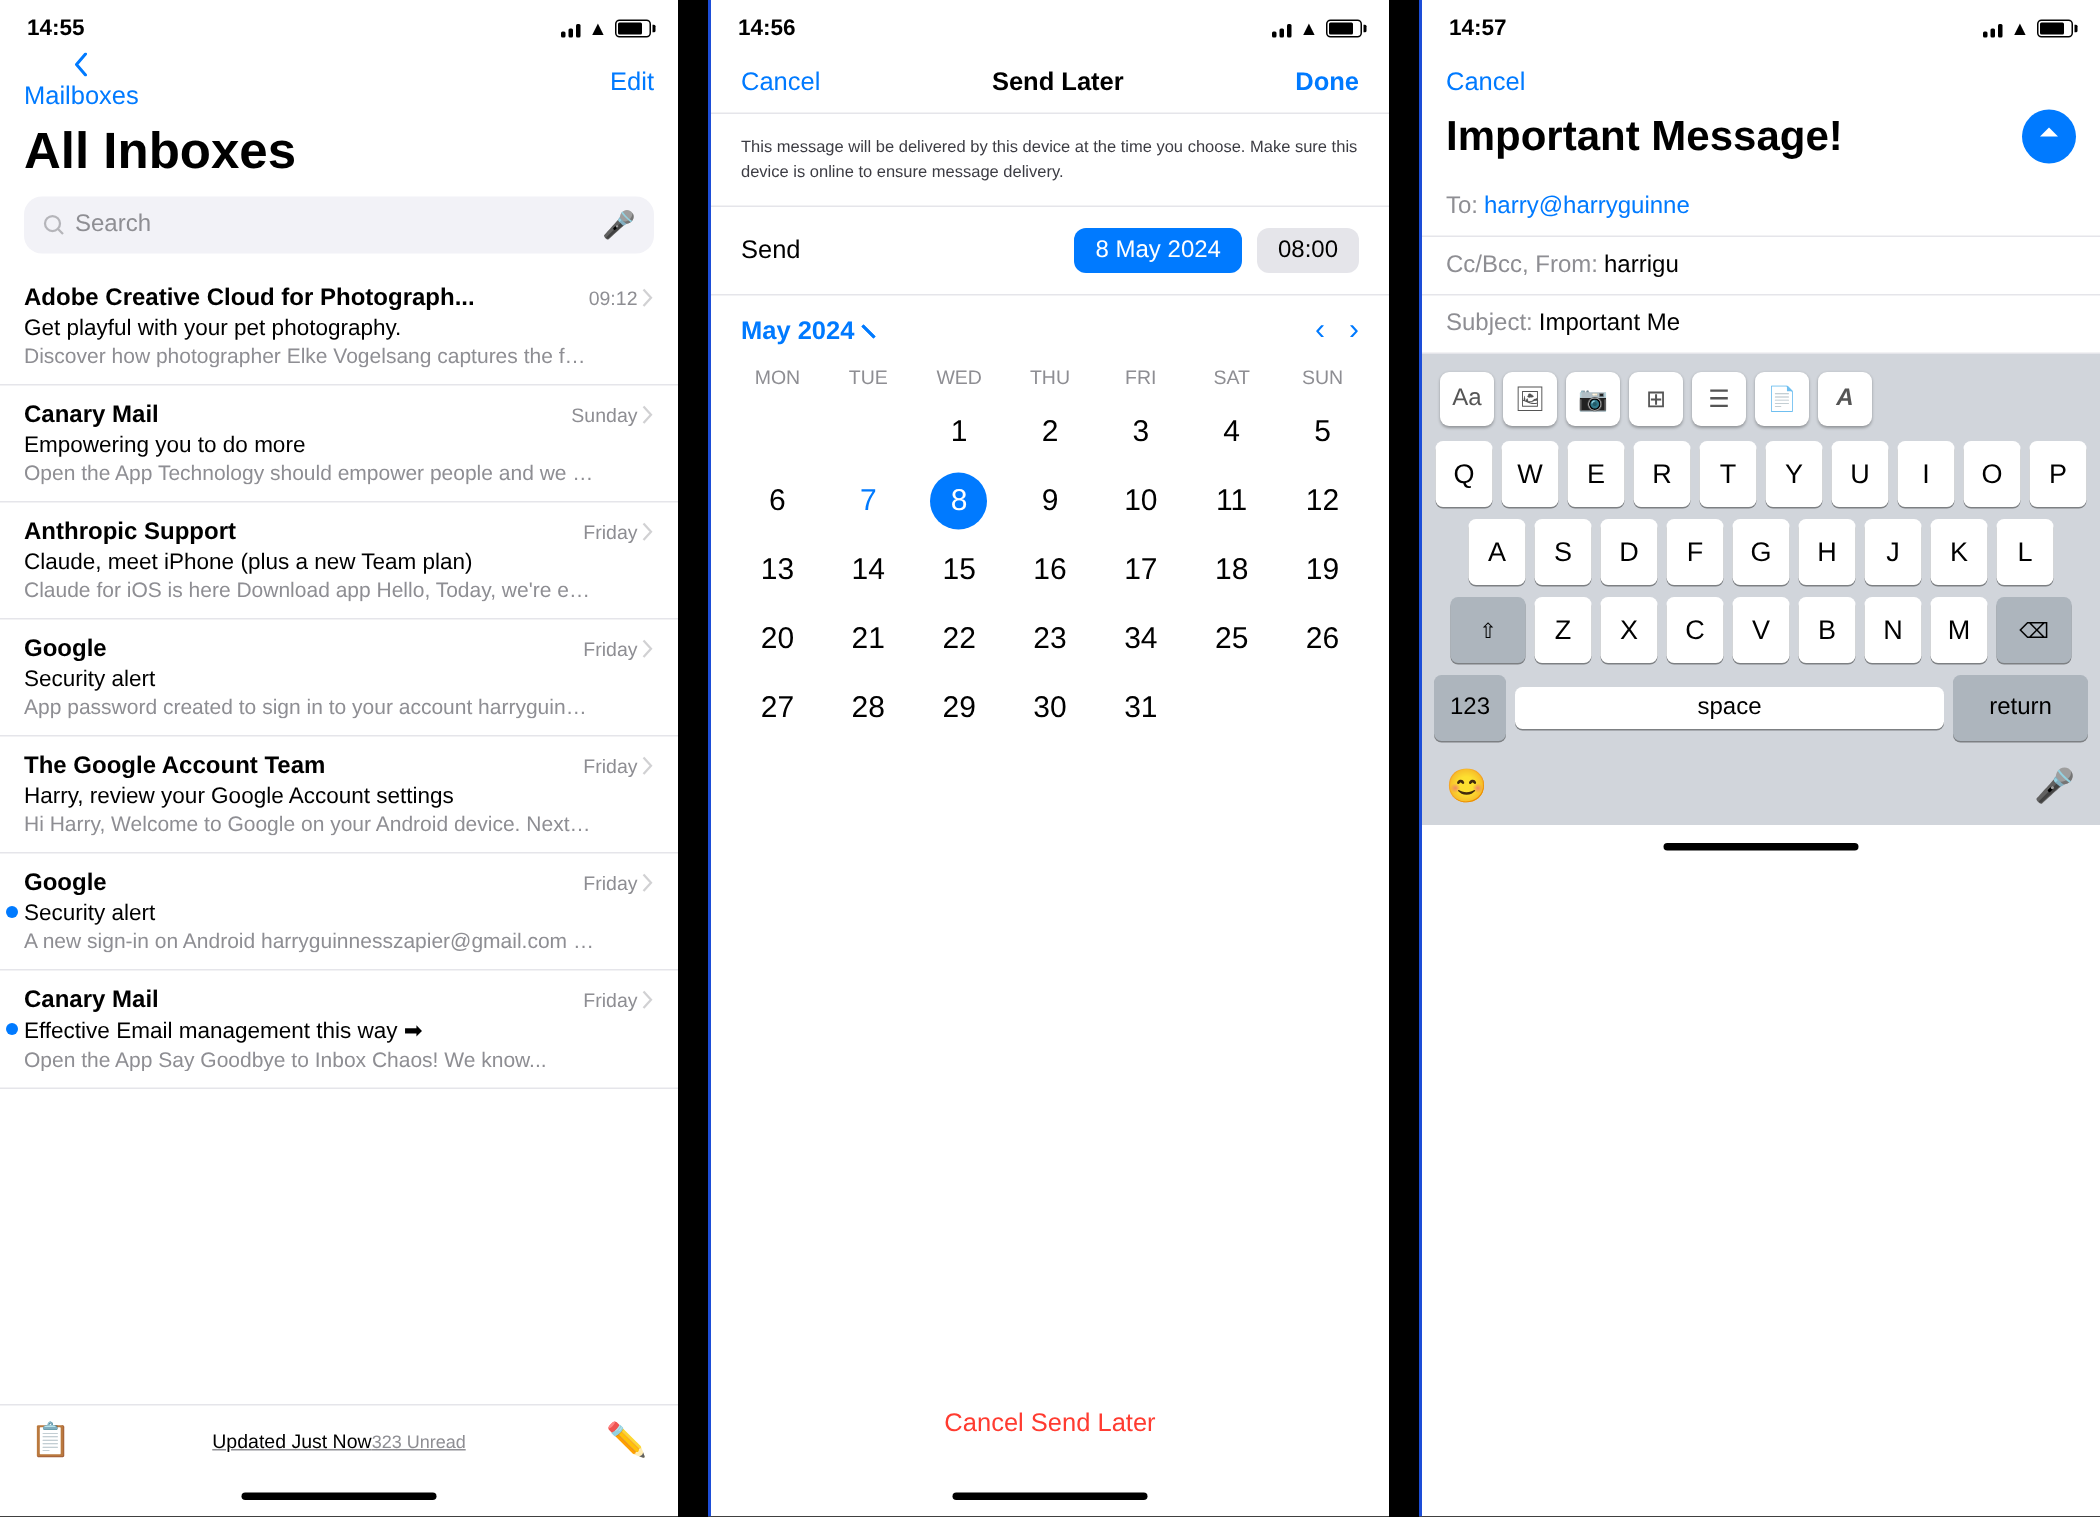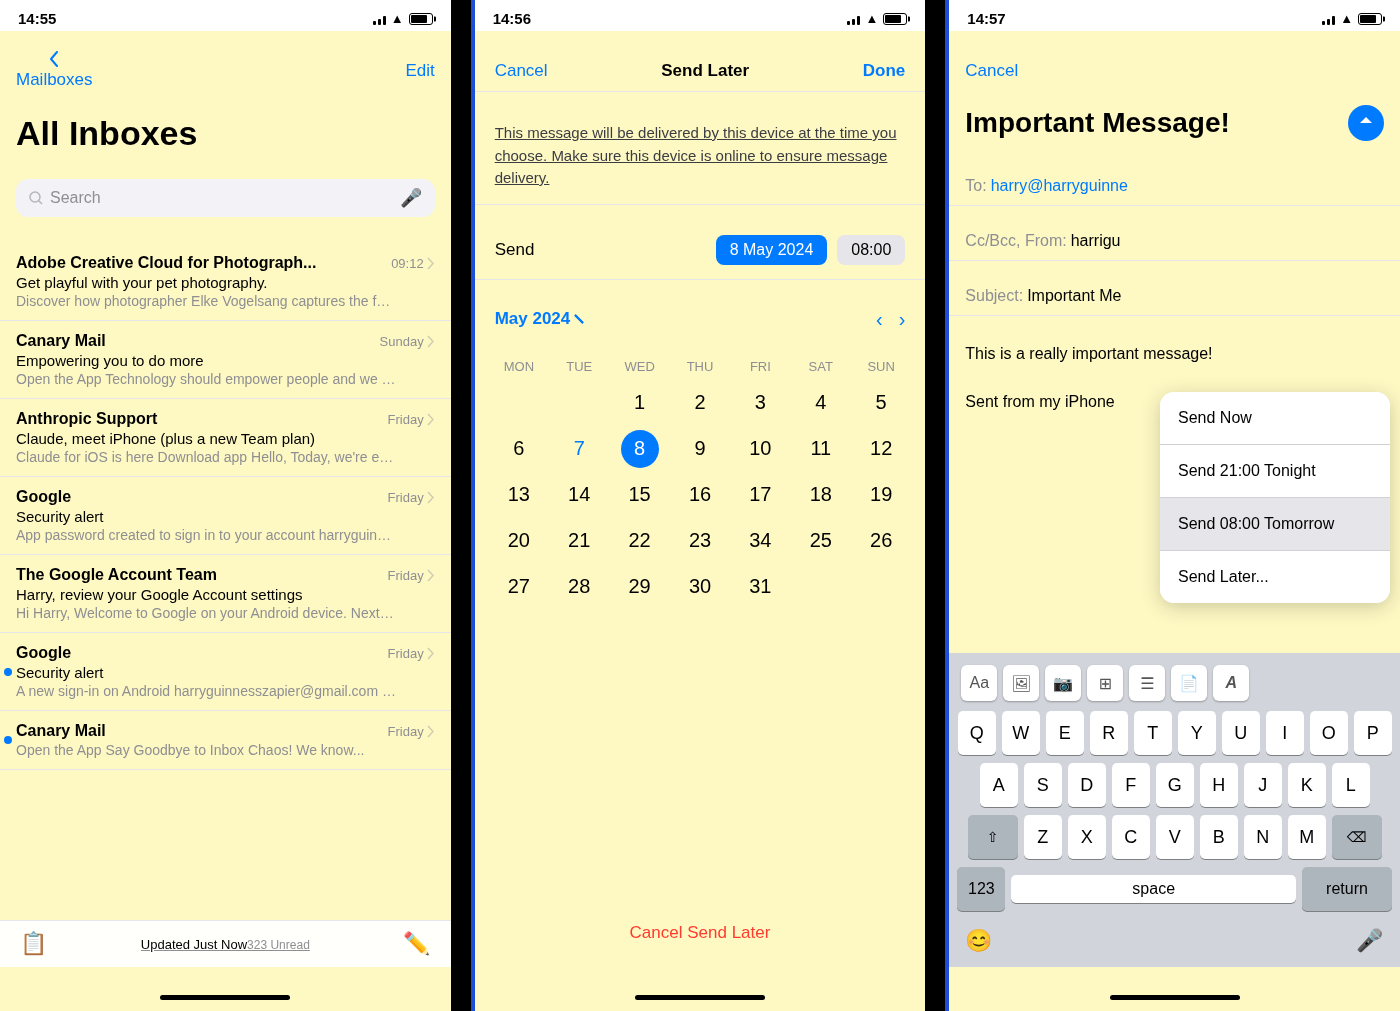--- a/index.html
+++ b/index.html
@@ -8,29 +8,28 @@
       background: #000;
       display: flex;
       width: 1400px;
       height: 1011px;
       overflow: hidden;
     }
 
     
     .screen {
       flex: 1;
-      background: #fef9c3;
+      background: #ffffff;
       display: flex;
       flex-direction: column;
       overflow: hidden;
       position: relative;
-      gap: 16px;
     }
     .screen + .screen {
-      border-left: 4px solid #1d4ed8;
+      border-left: 2px solid #1d4ed8;
       margin-left: 20px;
     }
 
     
     .status-bar {
       display: flex;
       justify-content: space-between;
       align-items: center;
       padding: 10px 18px 4px;
       font-size: 15px;
@@ -201,25 +200,24 @@
       justify-content: space-between;
       align-items: center;
       padding: 14px 20px 10px;
       border-bottom: 0.5px solid #E5E5EA;
     }
     .modal-nav-cancel { color: #007AFF; font-size: 17px; cursor: pointer; }
     .modal-nav-title { font-size: 17px; font-weight: 600; }
     .modal-nav-done { color: #007AFF; font-size: 17px; font-weight: 600; cursor: pointer; }
     .modal-description {
       padding: 14px 20px;
-      font-size: 15px;
+      font-size: 11px;
       color: #3C3C43;
       line-height: 1.5;
       border-bottom: 0.5px solid #E5E5EA;
-      text-decoration: underline;
     }
     .send-row {
       display: flex;
       align-items: center;
       padding: 14px 20px;
       gap: 10px;
       border-bottom: 0.5px solid #E5E5EA;
     }
     .send-label { font-size: 17px; color: #000; margin-right: auto; }
     .date-pill {
@@ -575,20 +573,21 @@
       <div class="email-subject">Security alert</div>
       <div class="email-preview">A new sign-in on Android harryguinnesszapier@gmail.com We noticed a new si...</div>
     </div>
     <div class="email-item unread">
       <div class="email-header">
         <span class="email-sender">Canary Mail</span>
         <span class="email-time">Friday <svg viewBox="0 0 8 13" fill="none" stroke="#8E8E93" stroke-width="1.5">
               <polyline points="1,1 6,6.5 1,12"></polyline>
             </svg></span>
       </div>
+      <div class="email-subject">Effective Email management this way ➡</div>
       <div class="email-preview">Open the App Say Goodbye to Inbox Chaos! We know...</div>
     </div>
   </div>
 
   <div class="bottom-bar">
     <div style="font-size:22px;">📋</div>
     <div class="bottom-bar-center">
       <span class="updated">Updated Just Now</span>
       <span>323 Unread</span>
     </div>
@@ -753,33 +752,20 @@
   </div>
   <div class="compose-field">
     <span class="field-label">Cc/Bcc, From:</span>
     <span class="field-plain">harrigu</span>
   </div>
   <div class="compose-field">
     <span class="field-label">Subject:</span>
     <span class="field-plain">Important Me</span>
   </div>
 
-  <div class="compose-body">
-    <div>This is a really important message!</div>
-    <br>
-    <div>Sent from my iPhone</div>
-
-    
-    <div class="dropdown-menu">
-      <div class="dropdown-item">Send Now</div>
-      <div class="dropdown-item">Send 21:00 Tonight</div>
-      <div class="dropdown-item highlighted">Send 08:00 Tomorrow</div>
-      <div class="dropdown-item">Send Later...</div>
-    </div>
-  </div>
 
   <div class="keyboard">
 
     <div class="keyboard-toolbar">
       <div class="kb-tool">Aa</div>
       <div class="kb-tool">🖼</div>
       <div class="kb-tool">📷</div>
       <div class="kb-tool">⊞</div>
       <div class="kb-tool">☰</div>
       <div class="kb-tool">📄</div>

